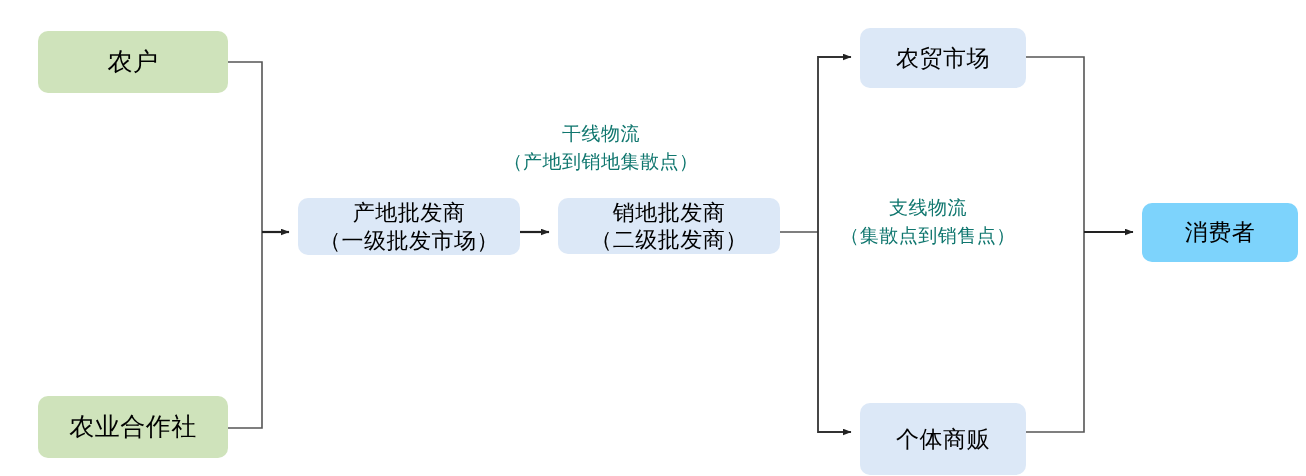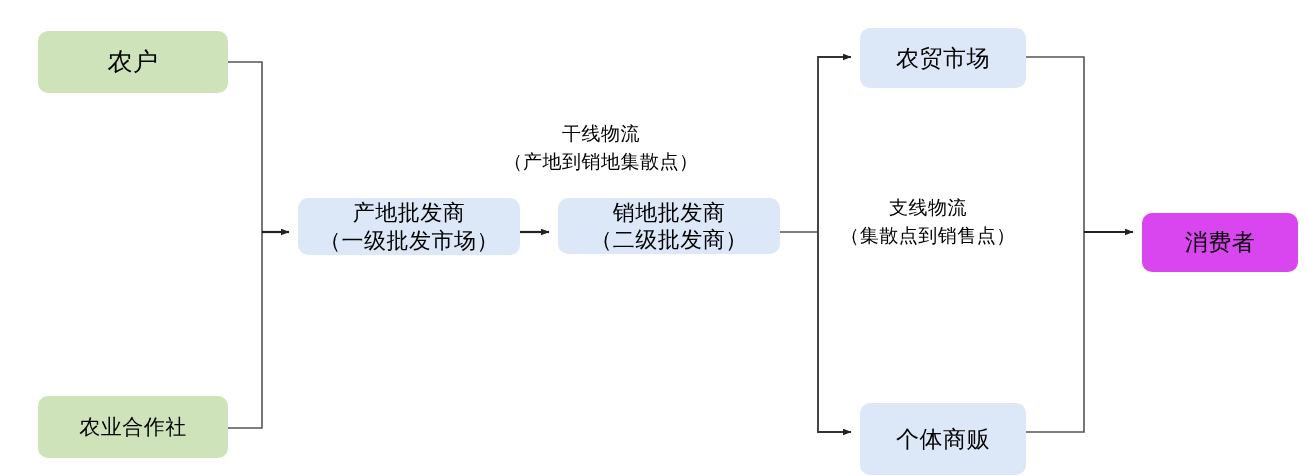--- a/index.html
+++ b/index.html
@@ -26,34 +26,34 @@
     justify-content: center;
     text-align: center;
     border-radius: 10px;
     color: #000000;
     line-height: 1.25;
     white-space: pre-line;
     letter-spacing: 0.5px;
   }
   .node-green { background: #cfe3bb; }
   .node-blue  { background: #dce8f7; }
-  .node-amber { background: #d946ef; margin-top: 10px; }
+  .node-amber { background: #7dd3fc; }
 
   .n-farmer      { left: 38px;  top: 31px;  width: 190px; height: 62px;  font-size: 25px; }
-  .n-coop        { left: 38px;  top: 396px; width: 190px; height: 62px;  font-size: 21px; }
+  .n-coop        { left: 38px;  top: 396px; width: 190px; height: 62px;  font-size: 25px; }
   .n-origin-wh   { left: 298px; top: 198px; width: 222px; height: 57px;  font-size: 22px; }
   .n-dest-wh     { left: 558px; top: 198px; width: 222px; height: 56px;  font-size: 22px; }
   .n-market      { left: 860px; top: 28px;  width: 166px; height: 60px;  font-size: 23px; }
   .n-vendor      { left: 860px; top: 403px; width: 166px; height: 72px;  font-size: 23px; }
   .n-consumer    { left: 1142px; top: 203px; width: 156px; height: 59px; font-size: 23px; }
 
   .edge-label {
     position: absolute;
     text-align: center;
-    color: #000000;
+    color: #0f766e;
     font-size: 19px;
     line-height: 1.45;
     white-space: pre-line;
     letter-spacing: 0.5px;
   }
   .lbl-trunk  { left: 449px; top: 120px; width: 304px; }
   .lbl-branch { left: 812px; top: 194px; width: 232px; }
 
   svg.wires {
     position: absolute;

